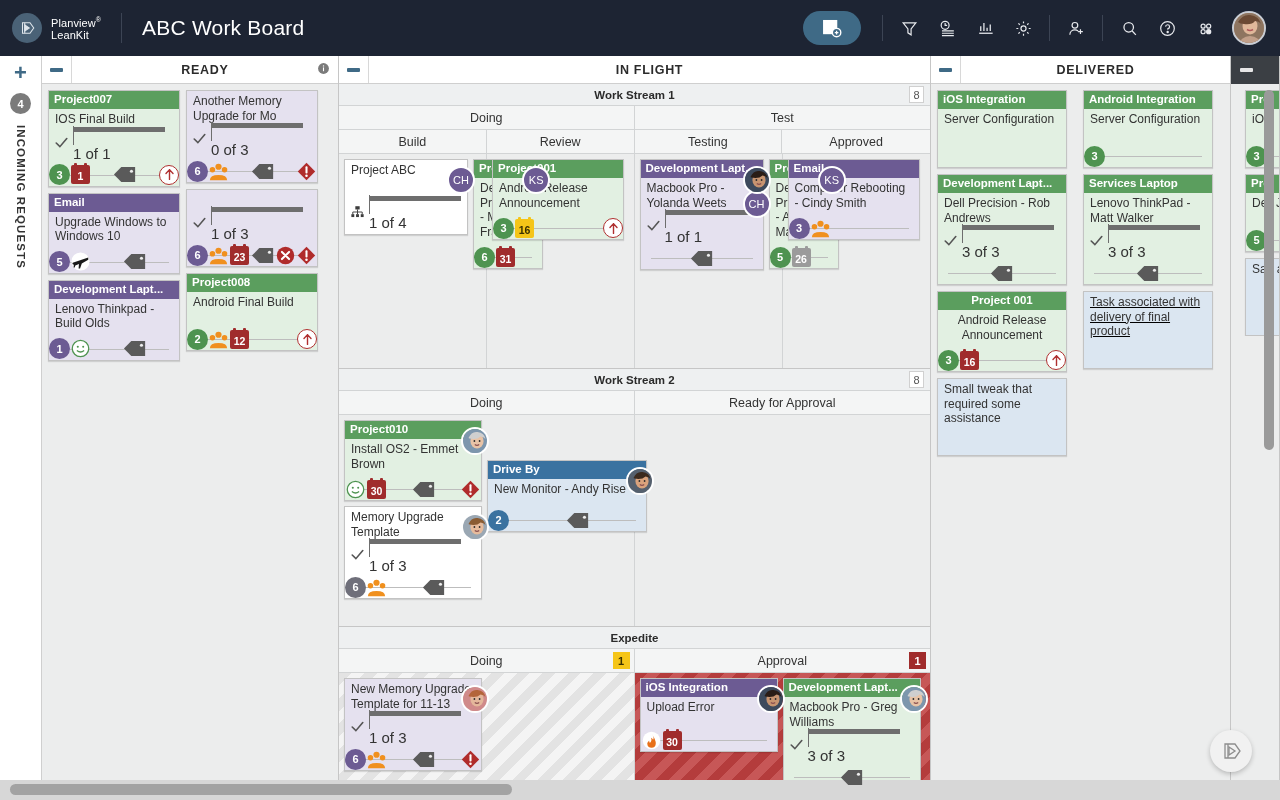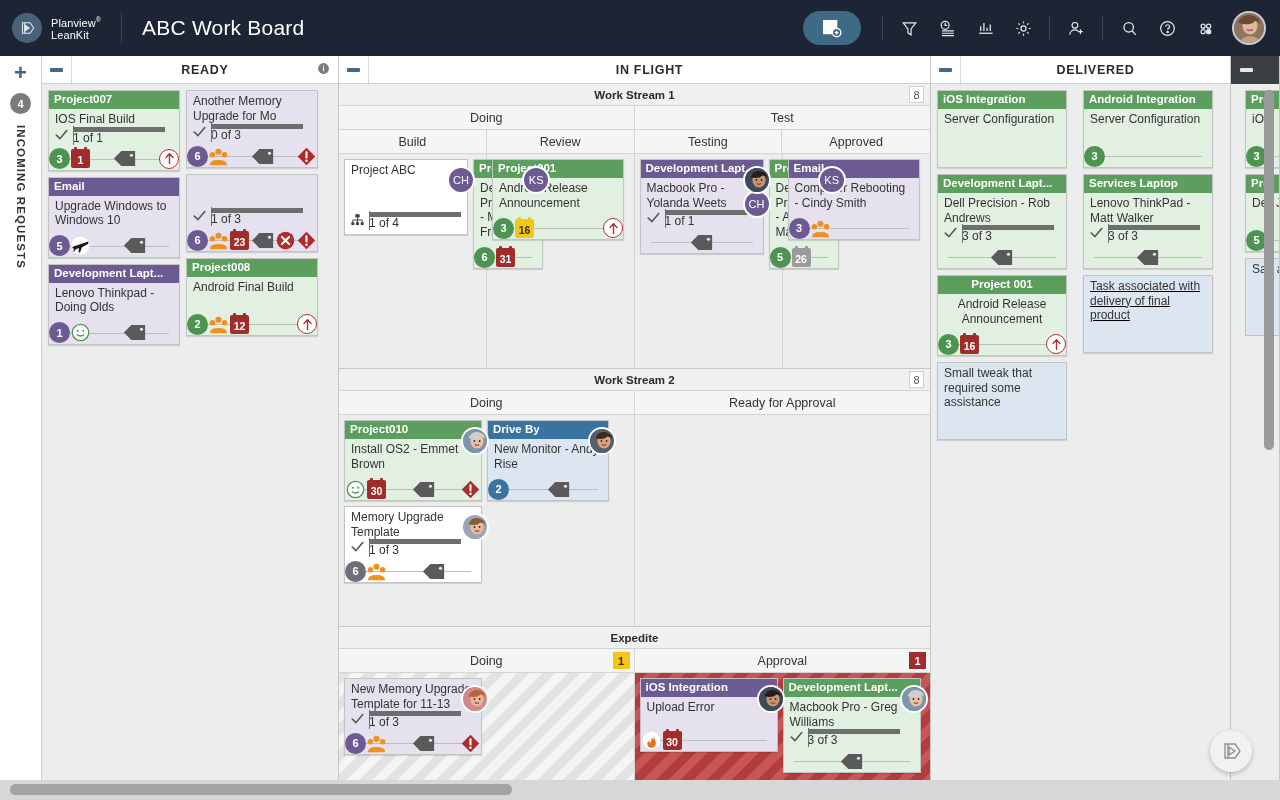--- a/index.html
+++ b/index.html
@@ -143,21 +143,21 @@
   .card-fill-white { background: #fff; }
   .hdr-green { background: #5b9e5e; }
   .hdr-purple { background: #6c5b93; }
   .hdr-blue { background: #3a72a0; }
 
   .progress-wrap { display: flex; align-items: center; gap: 5px; padding: 0 6px 5px 6px; margin-top: auto; }
   .chk { color: #555; font-size: 12px; line-height: 10px; }
   .prog-stack { display: flex; flex-direction: column; }
   .prog-bar { width: 92px; height: 5px; background: #6e6e6e; position: relative; }
   .prog-fill { height: 100%; background: #fff; border: 1px solid #6e6e6e; border-right: none; box-sizing: border-box; }
-  .prog-lbl { font-size: 12px; color: #333; line-height: 12px; margin-top: 0px; }
+  .prog-lbl { font-size: 15px; color: #333; line-height: 12px; margin-top: 16px; }
 
   .card-avatar {
     position: absolute; right: -8px; top: 6px; width: 28px; height: 28px;
     border-radius: 50%; border: 2px solid #fff; overflow: hidden; z-index: 4;
   }
   .initials {
     position: absolute; right: -8px; top: 6px; width: 28px; height: 28px;
     border-radius: 50%; border: 2px solid #fff; background: #6c5b93; color: #fff;
     font-size: 11px; display: flex; align-items: center; justify-content: center; z-index: 4;
   }
@@ -402,21 +402,21 @@
                     <path d="M1 9 L9 1 L24 1 L24 17 L9 17 Z" fill="#5a5a5a"></path>
                     <circle cx="20" cy="5.5" r="1.7" fill="#ededed"></circle>
                   </svg>
                 </span>
                 <span class="spring"></span>
               </span>
             </div>
           </div>
           <div class="card card-fill-purple" style="min-height: 78px;">
             <div class="card-hdr hdr-purple">Development Lapt...</div>
-            <div class="card-body">Lenovo Thinkpad - Doing Olds</div>
+            <div class="card-body">Lenovo Thinkpad - Build Olds</div>
             <div style="height:8px"></div>
             <div class="card-foot">
               <span class="foot-line"></span>
               <span class="foot-items">
                 <span class="num-badge nb-purple">1</span>
                 <span class="ic-sq">
                   <svg width="19" height="19" viewBox="0 0 24 24">
                     <circle cx="12" cy="12" r="10.4" fill="#fff" stroke="#4e9350" stroke-width="1.6"></circle>
                     <circle cx="8.6" cy="9.8" r="1.3" fill="#4e9350"></circle>
                     <circle cx="15.4" cy="9.8" r="1.3" fill="#4e9350"></circle>
@@ -813,21 +813,21 @@
                         <path d="M1 9 L9 1 L24 1 L24 17 L9 17 Z" fill="#5a5a5a"></path>
                         <circle cx="20" cy="5.5" r="1.7" fill="#ededed"></circle>
                       </svg>
                     </span>
                     <span class="spring"></span>
                   </span>
                 </div>
               </div>
             </div>
           <div style="display:flex;flex-direction:column;gap:5px" id="ws2-driveby">
-              <div class="card card-fill-blue" style="min-height: 72px; width: 122px;">
+              <div class="card card-fill-blue" style="min-height: 72px; width: 160px; margin-top: 40px;">
                 <div class="card-hdr hdr-blue">Drive By</div>
                 <div class="card-body">New Monitor - Andy Rise</div>
                 <div style="height:8px"></div>
                 <div class="card-avatar"><svg width="28" height="28" viewBox="0 0 28 28">
     <rect width="28" height="28" fill="#55606e"></rect>
     <ellipse cx="14" cy="12" rx="6.6" ry="7.4" fill="#d9a27c"></ellipse>
     <path d="M5.5 9 q3-7 9-6 q7 1 8 7 q-2-2.6-5-2.6 q-3 3-9 2.4 q-2.6 0-3-0.8z" fill="#3b2a1e"></path>
     <ellipse cx="14" cy="28" rx="9.5" ry="7.5" fill="#55606e"></ellipse>
     <circle cx="11.4" cy="12" r=".9" fill="#2b2b2b"></circle>
                     <circle cx="16.6" cy="12" r=".9" fill="#2b2b2b"></circle>

